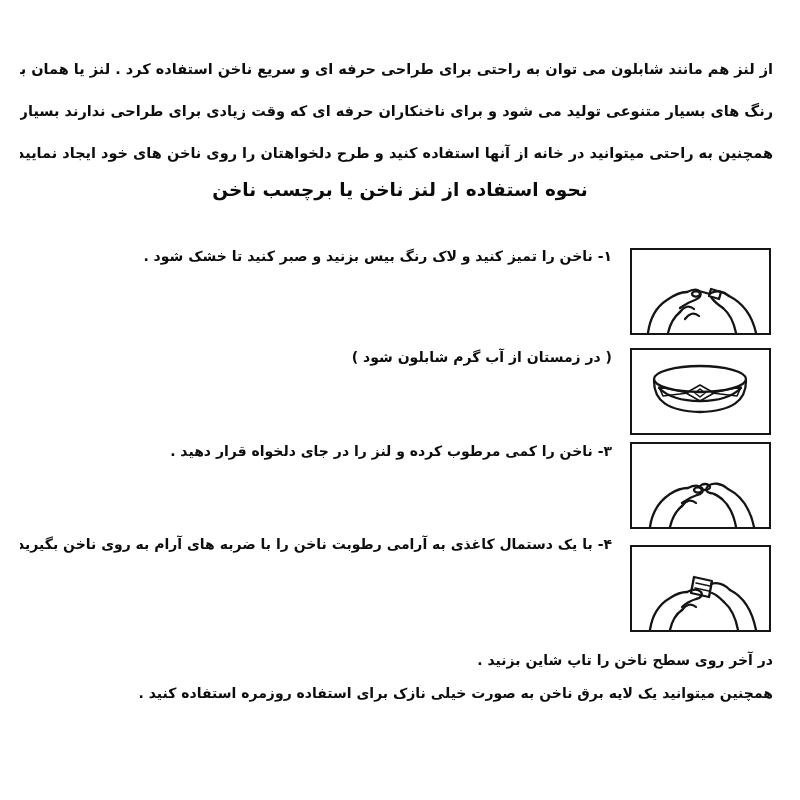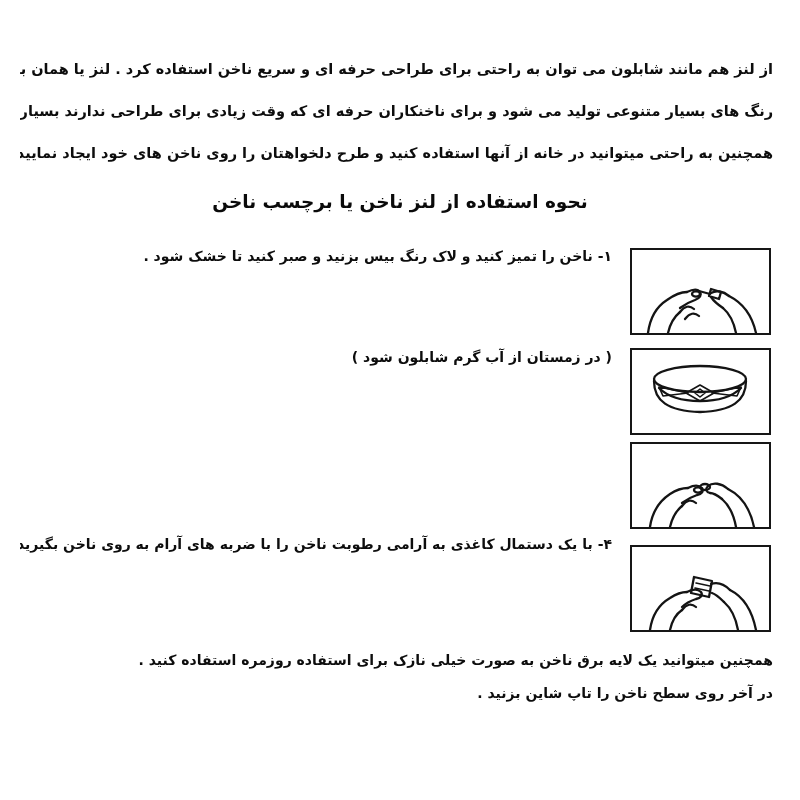--- a/index.html
+++ b/index.html
@@ -18,21 +18,21 @@
   .intro{
     position:absolute;top:48px;right:27px;left:20px;
     direction:rtl;text-align:right;
     font-weight:bold;font-size:14.5px;line-height:42px;
   }
   .intro .line{white-space:nowrap;overflow:hidden;}
 
   
   .heading{
     position:absolute;top:179px;left:0;right:0;
-    margin:12px;text-align:center;direction:rtl;
+    margin:0;text-align:center;direction:rtl;
     font-weight:bold;font-size:18.5px;color:#0a0a0a;
   }
 
   
   .step-text{
     position:absolute;right:188px;left:20px;
     direction:rtl;text-align:right;
     font-weight:bold;font-size:14px;line-height:26px;
   }
   .step-text .line{white-space:nowrap;overflow:hidden;}
@@ -108,20 +108,23 @@
       </g>
       <g class="sk-thin">
         <path d="M27 37 L56 43 L31 46 Z"></path>
         <path d="M109 37 L80 43 L105 46 Z"></path>
         <path d="M54 43 L68 35 L82 43 L68 51 Z"></path>
         <path d="M63 43 L68 39 L73 43 L68 47 Z"></path>
       </g>
     </svg>
   </div>
 
+  <div class="step-text st3">
+    <div class="line">۳- ناخن را کمی مرطوب کرده و لنز را در جای دلخواه قرار دهید .</div>
+  </div>
   <div class="figure fg3">
     <svg viewBox="0 0 137 83" aria-hidden="true">
       <g class="sk">
         <path d="M18 83 C20 69 26 58 38 50 C44 46 50 44 56 44"></path>
         <path d="M38 83 C40 74 44 67 50 62"></path>
         <path d="M56 44 C62 41 67 41 70 44 C72 47 70 50 65 51 C59 53 54 56 50 59"></path>
         <ellipse cx="66" cy="46" rx="4" ry="2.6"></ellipse>
         <path d="M50 62 q7 -9 14 -3"></path>
         <path d="M122 83 C118 64 110 52 96 45"></path>
         <path d="M104 83 C102 72 98 62 90 55"></path>
@@ -149,17 +152,17 @@
         <path d="M92 55 C87 50 83 47 80 46"></path>
       </g>
       <g class="sk-thin">
         <path d="M64 36 l14 3"></path>
         <path d="M63 41 l14 3"></path>
       </g>
     </svg>
   </div>
 
   <div class="footer">
+    <div class="line">در آخر روی سطح ناخن را تاپ شاین بزنید .</div>
     <div class="line">همچنین میتوانید یک لایه برق ناخن به صورت خیلی نازک برای استفاده روزمره استفاده کنید .</div>
-    <div class="line">در آخر روی سطح ناخن را تاپ شاین بزنید .</div>
   </div>
 
 </div>
 
 </body></html>

